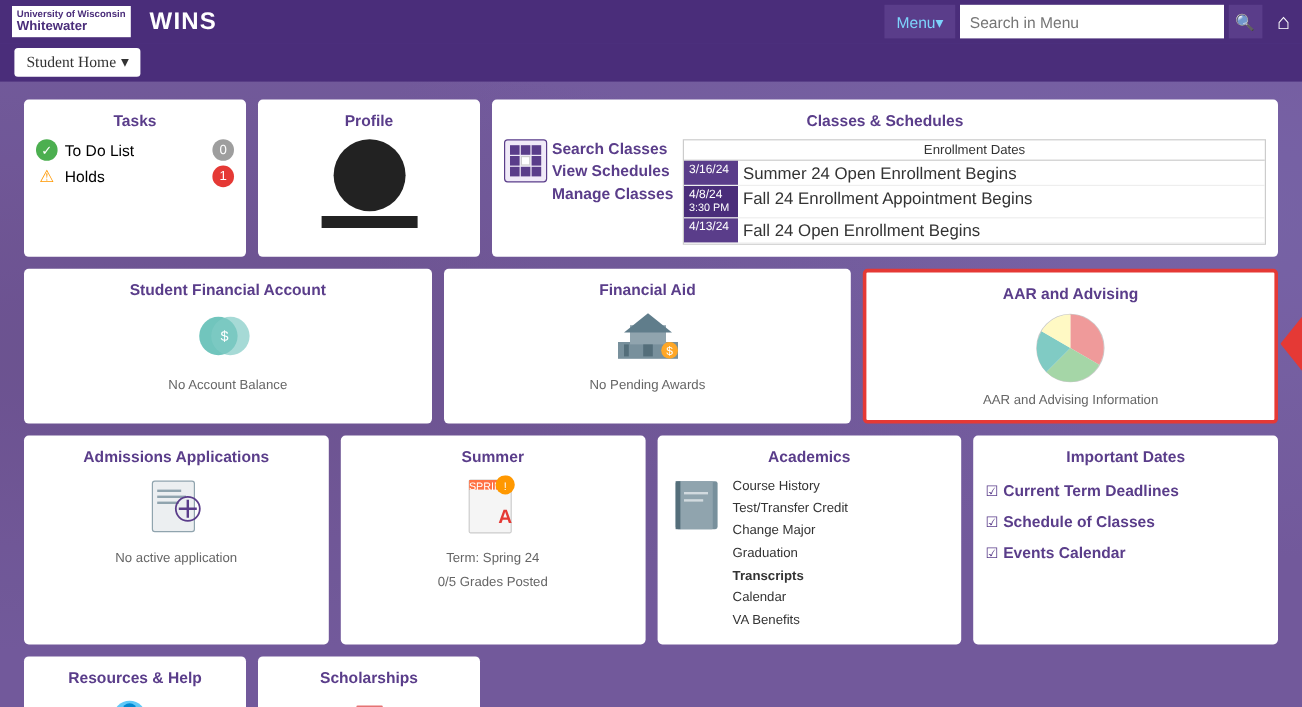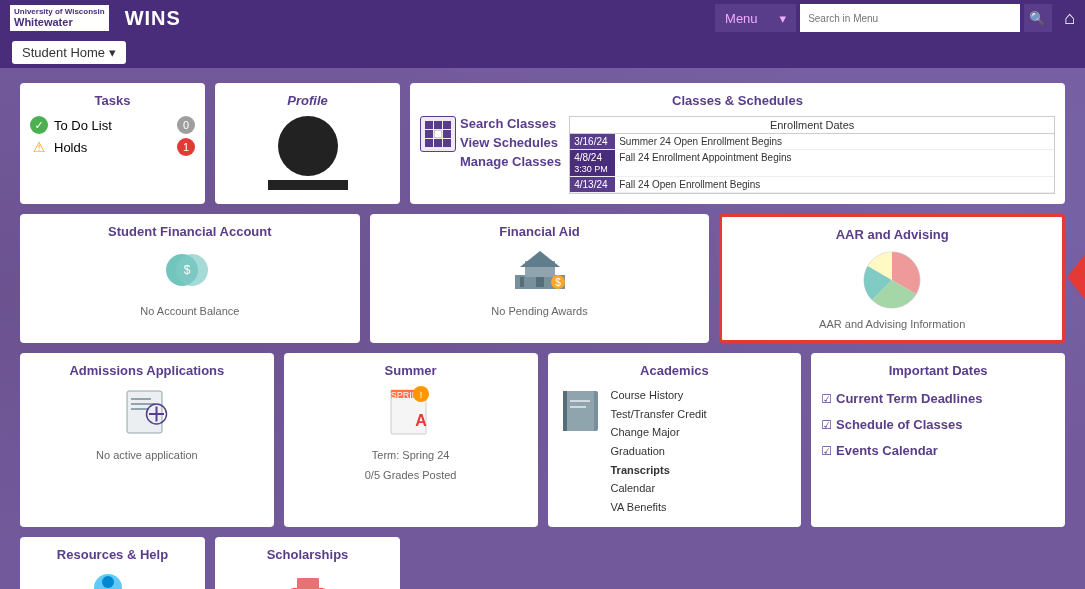--- a/index.html
+++ b/index.html
@@ -39,36 +39,36 @@
       letter-spacing: 1px;
     }
     .header-search {
       display: flex;
       align-items: center;
       margin-left: auto;
       gap: 4px;
     }
     .menu-btn {
       background: #5a3d8a;
-      color: #f0abfc;
+      color: #7dd3fc;
       border: none;
       padding: 4px 10px;
       font-size: 13px;
       cursor: pointer;
       display: flex;
       align-items: center;
-      gap: 22px;
+      gap: 0;
       height: 28px;
     }
     .search-input {
       width: 220px;
       height: 28px;
       border: none;
       padding: 0 8px;
-      font-size: 10px;
+      font-size: 13px;
       outline: none;
     }
     .search-btn {
       background: #5a3d8a;
       border: none;
       color: white;
       width: 28px;
       height: 28px;
       cursor: pointer;
       display: flex;
@@ -94,20 +94,21 @@
       background: white;
       color: #333;
       border: none;
       padding: 4px 10px;
       font-size: 13px;
       cursor: pointer;
       display: flex;
       align-items: center;
       gap: 4px;
       border-radius: 3px;
+      font-family: Liberation Serif, serif;
     }
 
     
     .main-content {
       background: rgba(255,255,255,0.15);
       padding: 15px 20px;
       display: flex;
       flex-direction: column;
       gap: 10px;
     }
@@ -202,21 +203,20 @@
       height: 18px;
       display: flex;
       align-items: center;
       justify-content: center;
       font-size: 11px;
     }
 
     
     .profile-tile {
       max-width: 185px;
-      font-style: italic;
     }
     .avatar-circle {
       width: 60px;
       height: 60px;
       border-radius: 50%;
       background: #222;
       margin: 0 auto 4px;
     }
     .avatar-bar {
       width: 80px;
@@ -259,21 +259,21 @@
     }
     .enrollment-date {
       background: #5a3d8a;
       color: white;
       padding: 2px 4px;
       min-width: 45px;
     }
     .enrollment-text {
       padding: 2px 4px;
       color: #333;
-      font-size: 10px;
+      font-size: 14px;
     }
 
     
     .fin-icon {
       width: 60px;
       height: 50px;
       margin: 0 auto 4px;
       display: flex;
       align-items: center;
       justify-content: center;

